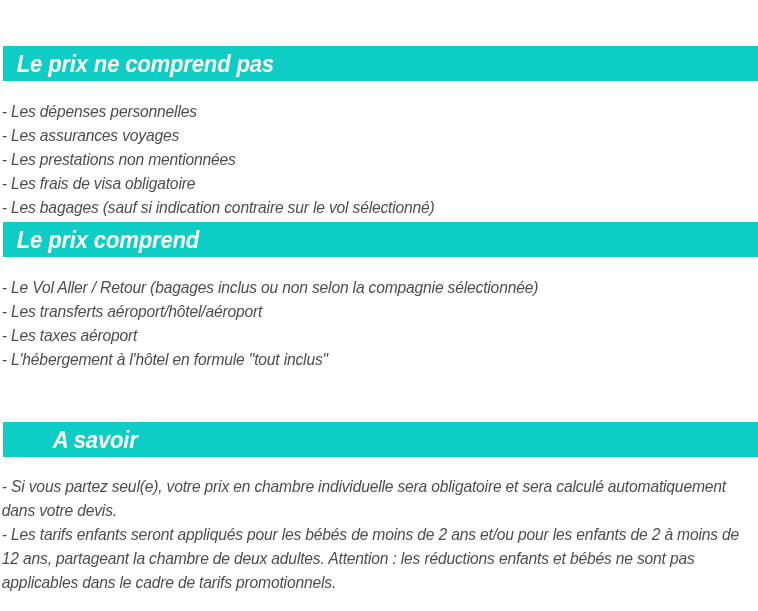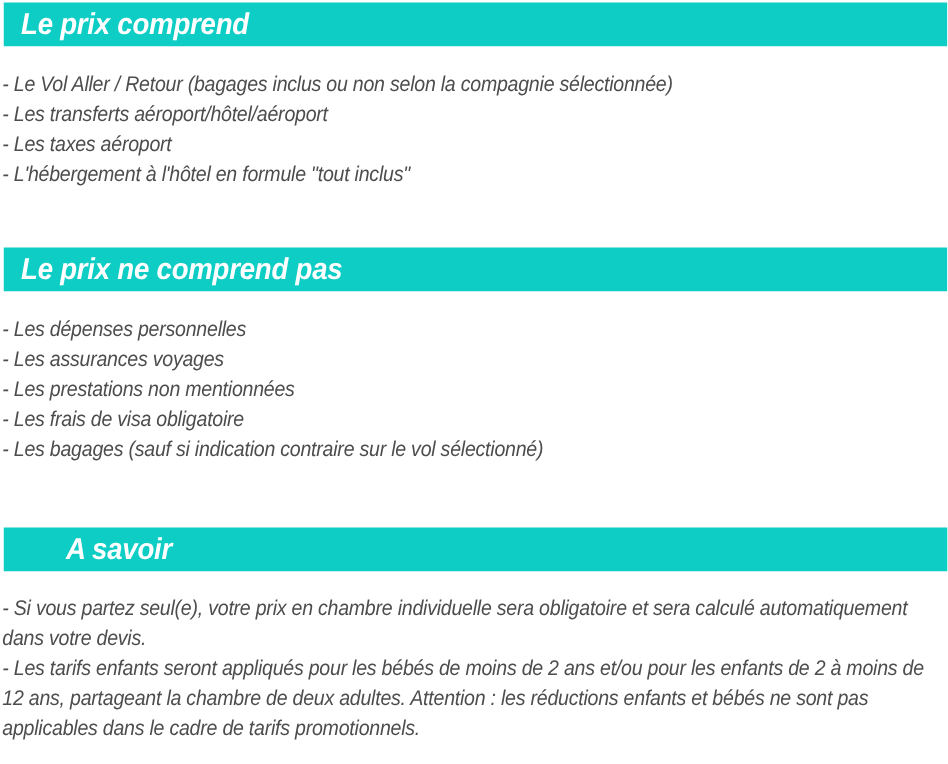--- a/index.html
+++ b/index.html
@@ -50,42 +50,42 @@
     transform-origin: 0 0;
     letter-spacing: -0.2px;
   }
   .item { margin: 0; }
 </style>
 </head>
 <body>
 
 <div class="page">
 
-  <section class="section s1">
-    <div class="bar" style="background: rgb(13, 205, 197);">
-      <span class="bar-title" style="color: rgb(255, 255, 255);">Le prix comprend</span>
-    </div>
-    <div class="items" style="color: rgb(77, 77, 77);">
-      <div class="item">- Le Vol Aller / Retour (bagages inclus ou non selon la compagnie sélectionnée)</div>
-      <div class="item">- Les transferts aéroport/hôtel/aéroport</div>
-      <div class="item">- Les taxes aéroport</div>
-      <div class="item">- L'hébergement à l'hôtel en formule "tout inclus"</div>
-    </div>
-  </section>
-
   <section class="section s2">
     <div class="bar" style="background: rgb(13, 205, 197);">
       <span class="bar-title" style="color: rgb(255, 255, 255);">Le prix ne comprend pas</span>
     </div>
     <div class="items" style="color: rgb(77, 77, 77);">
       <div class="item">- Les dépenses personnelles</div>
       <div class="item">- Les assurances voyages</div>
       <div class="item">- Les prestations non mentionnées</div>
       <div class="item">- Les frais de visa obligatoire</div>
       <div class="item">- Les bagages (sauf si indication contraire sur le vol sélectionné)</div>
+    </div>
+  </section>
+
+  <section class="section s1">
+    <div class="bar" style="background: rgb(13, 205, 197);">
+      <span class="bar-title" style="color: rgb(255, 255, 255);">Le prix comprend</span>
+    </div>
+    <div class="items" style="color: rgb(77, 77, 77);">
+      <div class="item">- Le Vol Aller / Retour (bagages inclus ou non selon la compagnie sélectionnée)</div>
+      <div class="item">- Les transferts aéroport/hôtel/aéroport</div>
+      <div class="item">- Les taxes aéroport</div>
+      <div class="item">- L'hébergement à l'hôtel en formule "tout inclus"</div>
     </div>
   </section>
 
   <section class="section s3">
     <div class="bar" style="background: rgb(13, 205, 197); padding-left: 36px;">
       <span class="bar-title" style="color: rgb(255, 255, 255);">A savoir</span>
     </div>
     <div class="items" style="padding-top: 18px; color: rgb(77, 77, 77);">
       <div class="item">- Si vous partez seul(e), votre prix en chambre individuelle sera obligatoire et sera calculé automatiquement dans votre devis.</div>
       <div class="item">- Les tarifs enfants seront appliqués pour les bébés de moins de 2 ans et/ou pour les enfants de 2 à moins de 12 ans, partageant la chambre de deux adultes. Attention : les réductions enfants et bébés ne sont pas applicables dans le cadre de tarifs promotionnels.</div>

